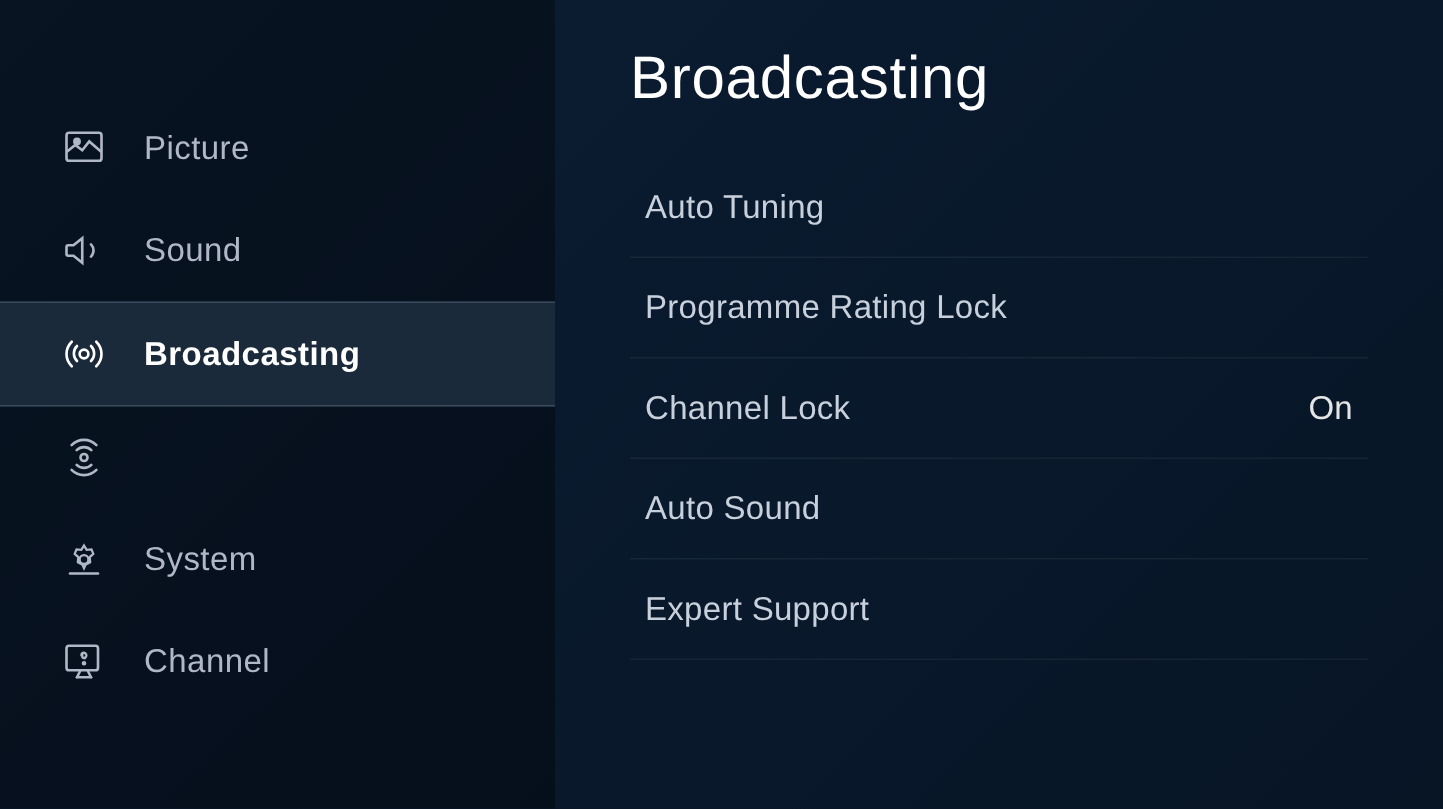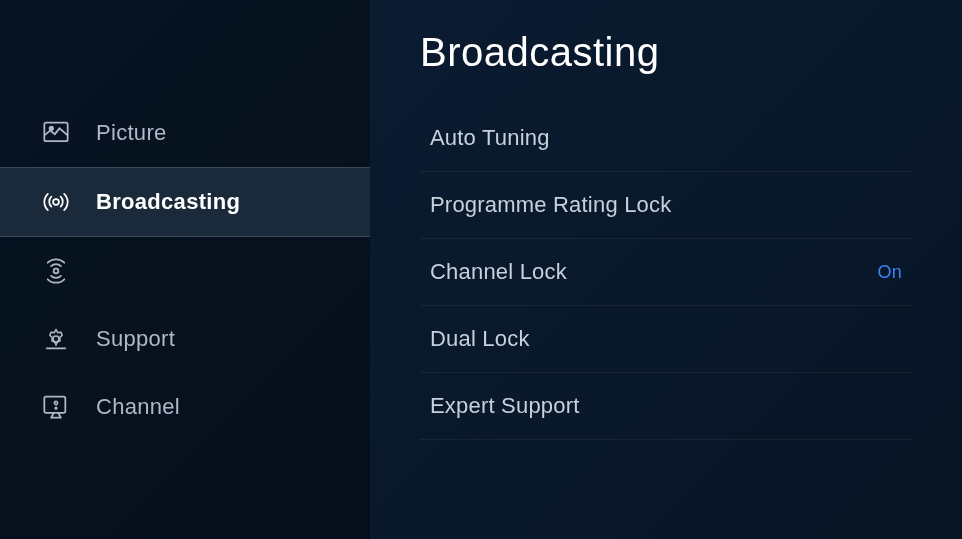--- a/index.html
+++ b/index.html
@@ -136,22 +136,22 @@
 
     .menu-item:first-child {
       border-top: none;
     }
 
     .menu-item-label {
       color: #c8d0dc;
     }
 
     .menu-item-value {
-      color: #3b82f6;
-      font-size: 18px;
+      color: #e5e5e5;
+      font-size: 22px;
     }
   </style>
 </head>
 <body>
 
 <div class="bg-overlay"></div>
 
 <div class="container">
 
   <nav class="sidebar">
@@ -160,20 +160,29 @@
       <span class="icon">
         <svg viewBox="0 0 24 24">
           <rect x="2" y="3" width="20" height="16" rx="1.5" stroke="currentColor" stroke-width="1.5" fill="none"></rect>
           <path d="M2 14l5-4 4 3 4-5 7 6" stroke="currentColor" stroke-width="1.5" fill="none"></path>
           <circle cx="8" cy="8" r="1.5" fill="currentColor"></circle>
         </svg>
       </span>
       <span class="sidebar-item-label">Picture</span>
     </div>
 
+    <div class="sidebar-item">
+      <span class="icon">
+        <svg viewBox="0 0 24 24">
+          <path d="M6 9H3a1 1 0 00-1 1v4a1 1 0 001 1h3l5 4V5L6 9z" stroke="currentColor" stroke-width="1.5" fill="none"></path>
+          <path d="M16 8.5a5 5 0 010 7" stroke="currentColor" stroke-width="1.5" stroke-linecap="round"></path>
+        </svg>
+      </span>
+      <span class="sidebar-item-label">Sound</span>
+    </div>
 
     <div class="sidebar-item active">
       <span class="icon">
         <svg viewBox="0 0 24 24">
           <circle cx="12" cy="12" r="2.5" stroke="currentColor" stroke-width="1.5" fill="none"></circle>
           <path d="M8 16c-1.1-1.1-1.8-2.7-1.8-4.3S6.9 8.5 8 7.4" stroke="currentColor" stroke-width="1.5" stroke-linecap="round" fill="none"></path>
           <path d="M16 7.4c1.1 1.1 1.8 2.7 1.8 4.3s-.7 3.2-1.8 4.3" stroke="currentColor" stroke-width="1.5" stroke-linecap="round" fill="none"></path>
           <path d="M5 19c-1.9-1.9-3-4.5-3-7s1.1-5.1 3-7" stroke="currentColor" stroke-width="1.5" stroke-linecap="round" fill="none"></path>
           <path d="M19 5c1.9 1.9 3 4.5 3 7s-1.1 5.1-3 7" stroke="currentColor" stroke-width="1.5" stroke-linecap="round" fill="none"></path>
         </svg>
@@ -192,21 +201,21 @@
     </div>
 
     <div class="sidebar-item">
       <span class="icon">
         <svg viewBox="0 0 24 24">
           <path d="M12 4l1.5 2.5 2.8-.3 1 2.6-2 1.8.2 3-2.5 1.2L12 17l-1 -2.2-2.5-1.2.2-3-2-1.8 1-2.6 2.8.3z" stroke="currentColor" stroke-width="1.3" fill="none"></path>
           <circle cx="12" cy="12" r="2.5" stroke="currentColor" stroke-width="1.3" fill="none"></circle>
           <line x1="4" y1="20" x2="20" y2="20" stroke="currentColor" stroke-width="1.5" stroke-linecap="round"></line>
         </svg>
       </span>
-      <span class="sidebar-item-label">Support</span>
+      <span class="sidebar-item-label">System</span>
     </div>
 
     <div class="sidebar-item">
       <span class="icon">
         <svg viewBox="0 0 24 24">
           <rect x="2" y="3" width="18" height="14" rx="1.5" stroke="currentColor" stroke-width="1.5" fill="none"></rect>
           <path d="M10 17l-2 4" stroke="currentColor" stroke-width="1.5" stroke-linecap="round"></path>
           <path d="M14 17l2 4" stroke="currentColor" stroke-width="1.5" stroke-linecap="round"></path>
           <path d="M8 21h8" stroke="currentColor" stroke-width="1.5" stroke-linecap="round"></path>
           <path d="M11 8v1a1 1 0 001 1h0a1 1 0 001-1V9.5A1.5 1.5 0 0012 7a1.5 1.5 0 00-1.5 1.5" stroke="currentColor" stroke-width="1.3" stroke-linecap="round" fill="none"></path>
@@ -233,21 +242,21 @@
         <span class="menu-item-label">Programme Rating Lock</span>
         <span class="menu-item-value"></span>
       </div>
 
       <div class="menu-item">
         <span class="menu-item-label">Channel Lock</span>
         <span class="menu-item-value">On</span>
       </div>
 
       <div class="menu-item">
-        <span class="menu-item-label">Dual Lock</span>
+        <span class="menu-item-label">Auto Sound</span>
         <span class="menu-item-value"></span>
       </div>
 
       <div class="menu-item">
         <span class="menu-item-label">Expert Support</span>
         <span class="menu-item-value"></span>
       </div>
 
     </div>
 

